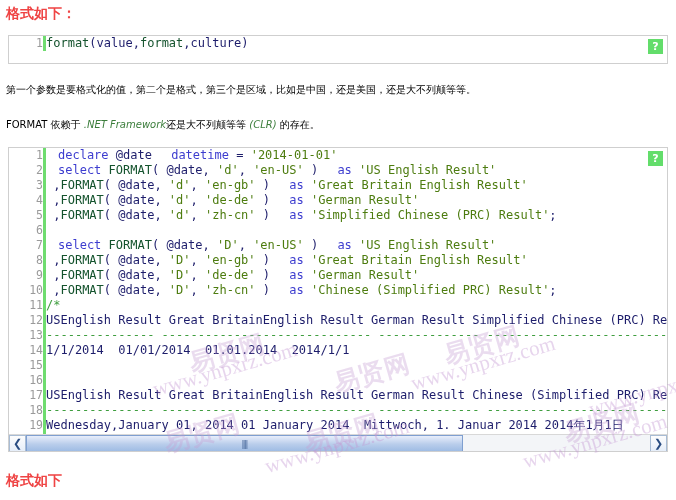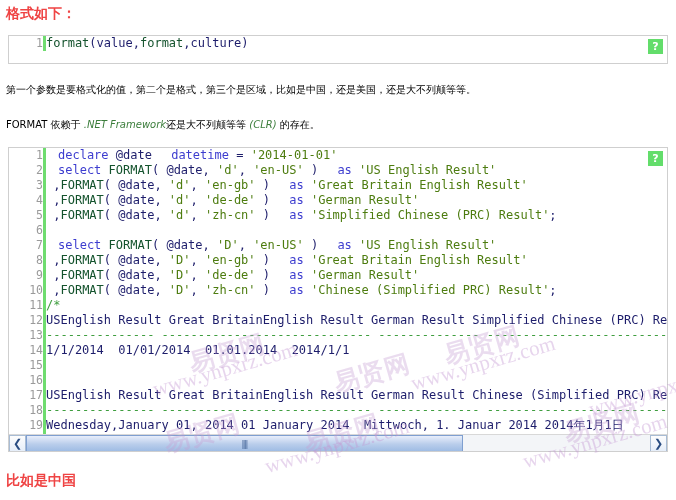--- a/index.html
+++ b/index.html
@@ -212,15 +212,15 @@
       <div class="arrow">❮</div>
       <div class="track">
         <div class="thumb">
           <span>||||</span>
         </div>
       </div>
       <div class="arrow">❯</div>
     </div>
   </div>
 
-  <div class="red-head" style="position:absolute; left:6px; top:472px;">比如是中国</div>
+  <div class="red-head" style="position:absolute; left:6px; top:472px;">格式如下</div>
 
 </div>
 
 </body></html>

